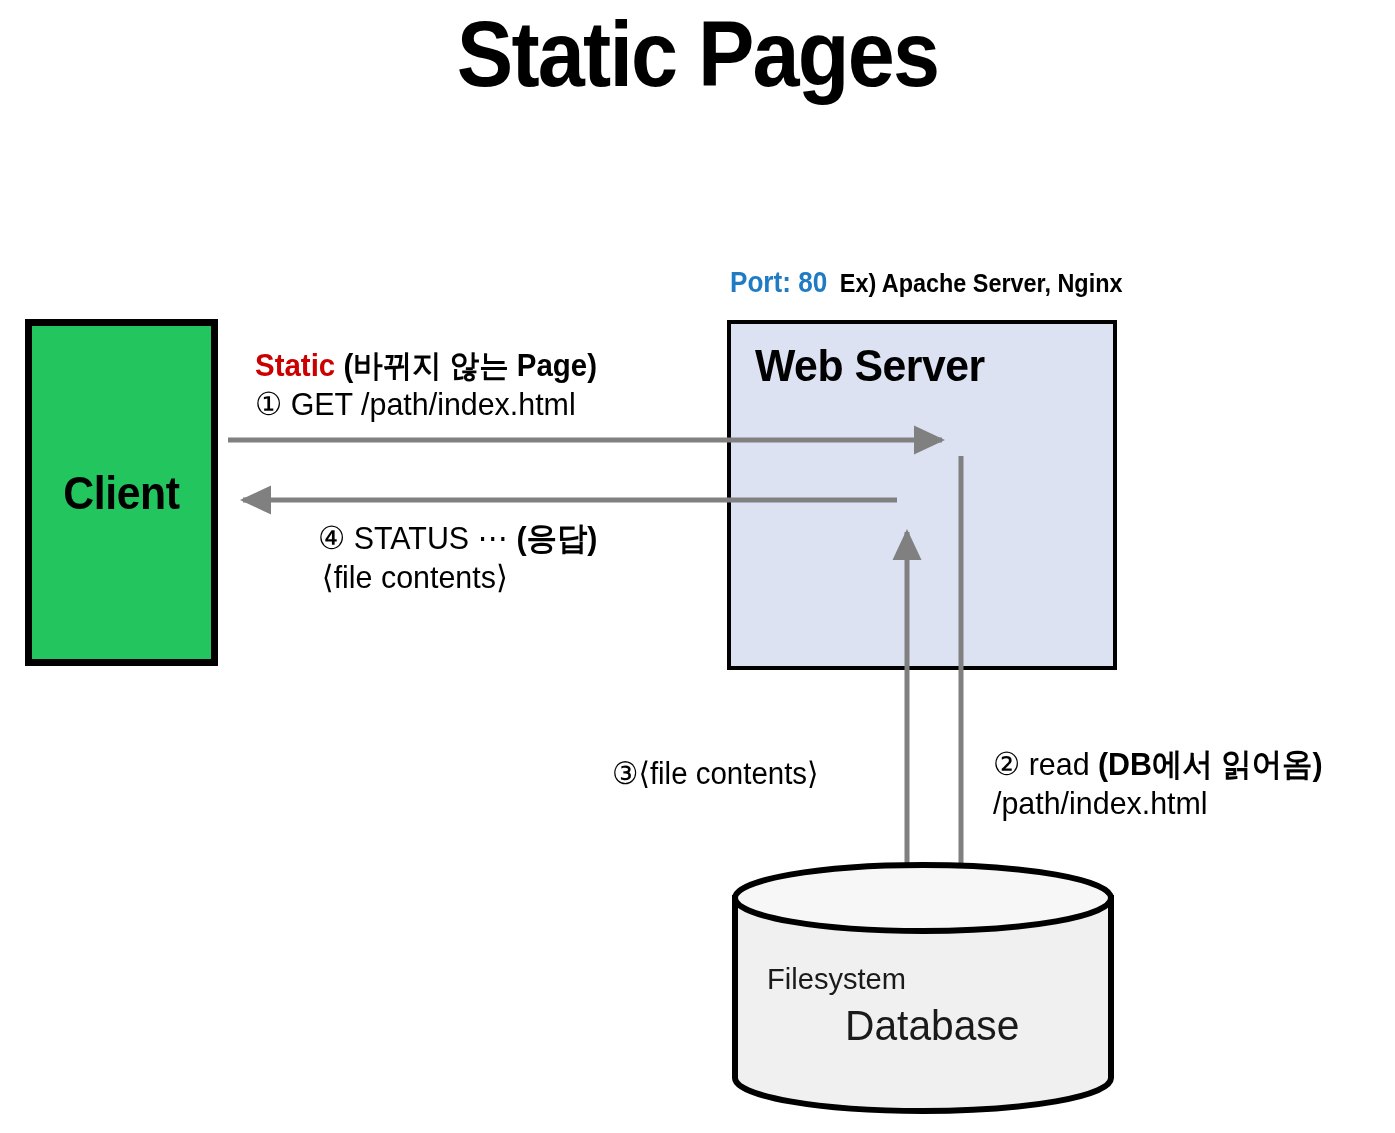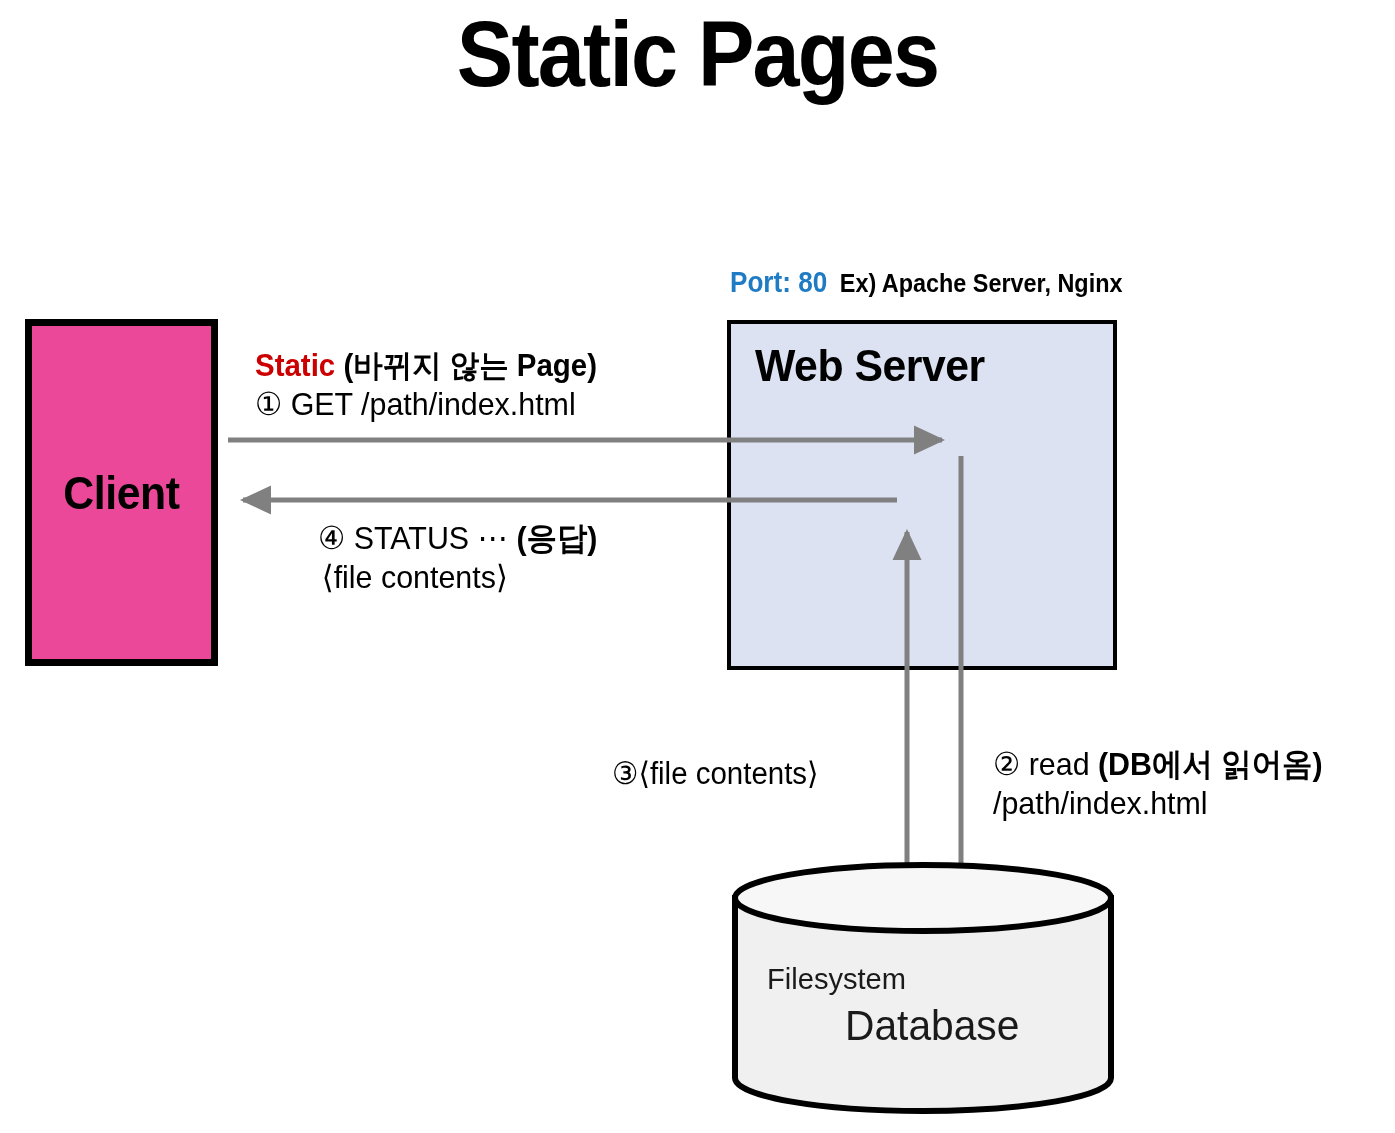--- a/index.html
+++ b/index.html
@@ -40,21 +40,21 @@
     transform-origin: center top;
   }
 
   
   #client-box {
     position: absolute;
     left: 25px;
     top: 319px;
     width: 193px;
     height: 347px;
-    background: #ec4899;
+    background: #22c55e;
     border: 7px solid #000000;
     box-sizing: border-box;
     display: flex;
     align-items: center;
     justify-content: center;
   }
   #client-label {
     font-size: 46px;
     font-weight: 700;
     color: #000000;

